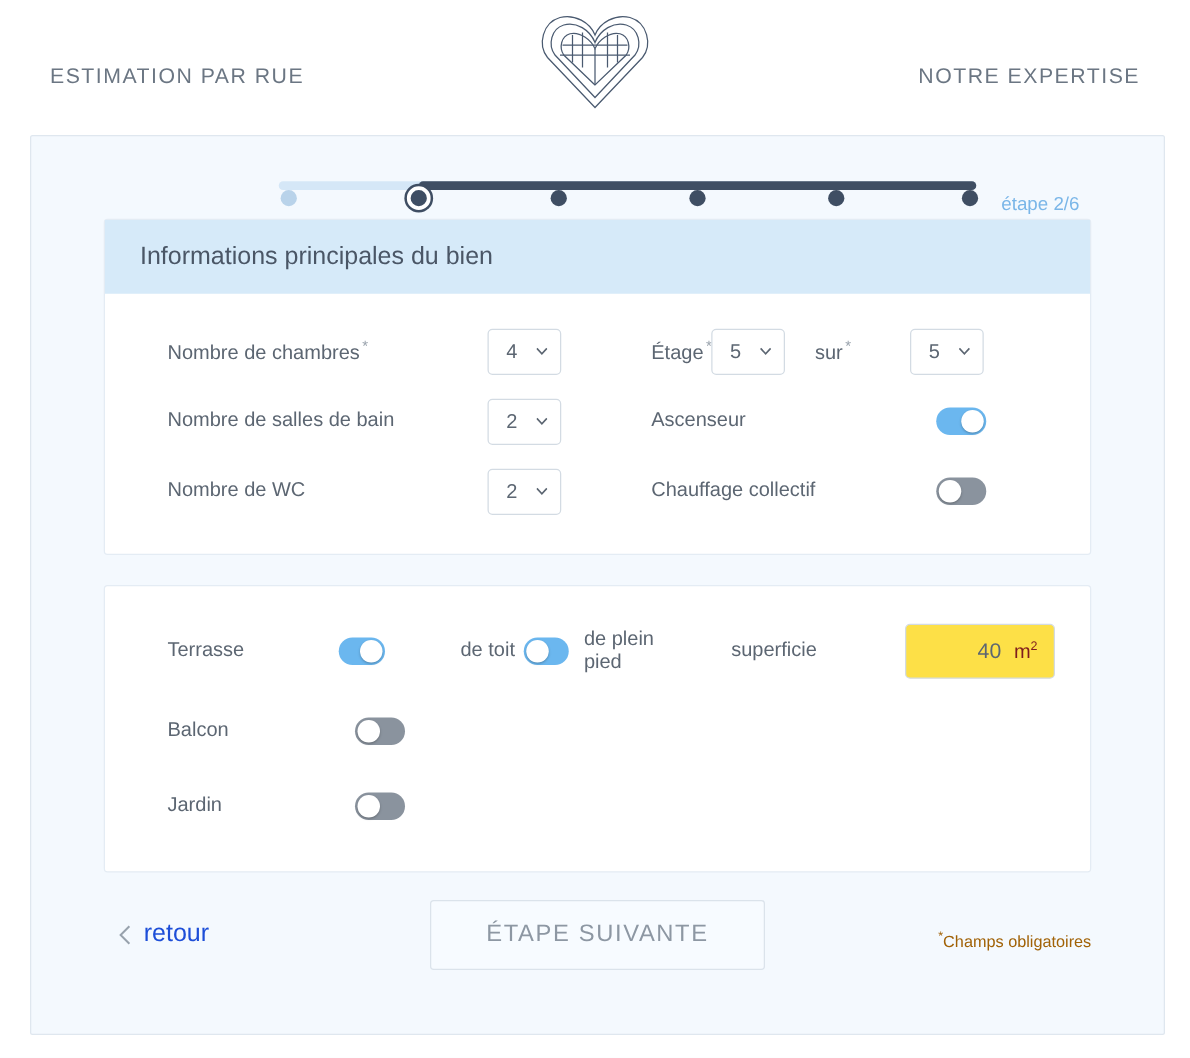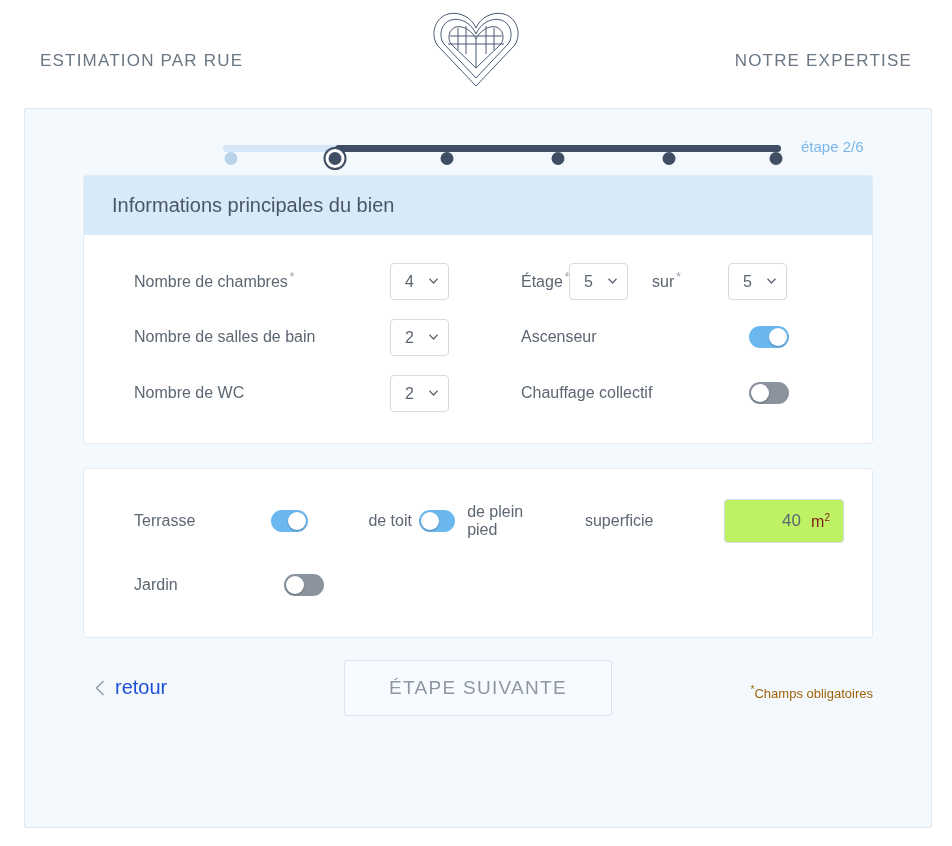--- a/index.html
+++ b/index.html
@@ -79,21 +79,21 @@
   .step-dot.todo { background: #b9d3ea; }
   .step-dot.current {
     width: 19px; height: 19px;
     top: 4px;
     background: #3f4e63;
     border: 3px solid #ffffff;
     box-shadow: 0 0 0 2px #3f4e63;
   }
   .step-label {
     position: absolute;
-    left: 776px; top: 3px;
+    left: 776px; top: 20px;
     font-size: 15px;
     color: #7ab6e8;
   }
 
   
   .section {
     margin: 0 58px 0 58px;
     background: #ffffff;
     border: 1px solid #e4ecf4;
     border-radius: 3px;
@@ -163,21 +163,21 @@
   .toggle.on { background: #6bb7ef; }
   .toggle.on .knob { right: 2px; }
   .toggle.off { background: #8a939e; }
   .toggle.off .knob { left: 2px; }
 
   
   .num-input {
     width: 120px;
     border: 1px solid #d3dbe3;
     border-radius: 4px;
-    background: #bef264;
+    background: #fde047;
     font-size: 17px;
     color: #5c6672;
     font-family: "Liberation Sans", sans-serif;
     padding: 11px 12px;
     text-align: right;
     outline: none;
   }
   .unit {
     position: absolute;
     right: 14px; top: 13px;
@@ -349,20 +349,26 @@
               <span class="knob"></span>
             </span>
           <span class="lbl" style="width:96px;margin-left:12px;line-height:1.1;">de plein pied</span>
           <span class="lbl" style="width:152px;margin-left:30px;">superficie</span>
           <span style="position:relative;display:inline-block;">
             <input class="num-input" type="text" style="padding-right: 42px;" value="40">
             <span class="unit"><span>m</span><sup>2</sup></span>
           </span>
         </div>
 
+        <div class="row" style="min-height:60px;">
+          <span class="lbl" style="width:172px;padding-left:22px;">Balcon</span>
+          <span class="toggle off">
+              <span class="knob"></span>
+            </span>
+        </div>
 
         <div class="row" style="min-height:60px;">
           <span class="lbl" style="width:172px;padding-left:22px;">Jardin</span>
           <span class="toggle off">
               <span class="knob"></span>
             </span>
         </div>
 
       </div>
     </div>

